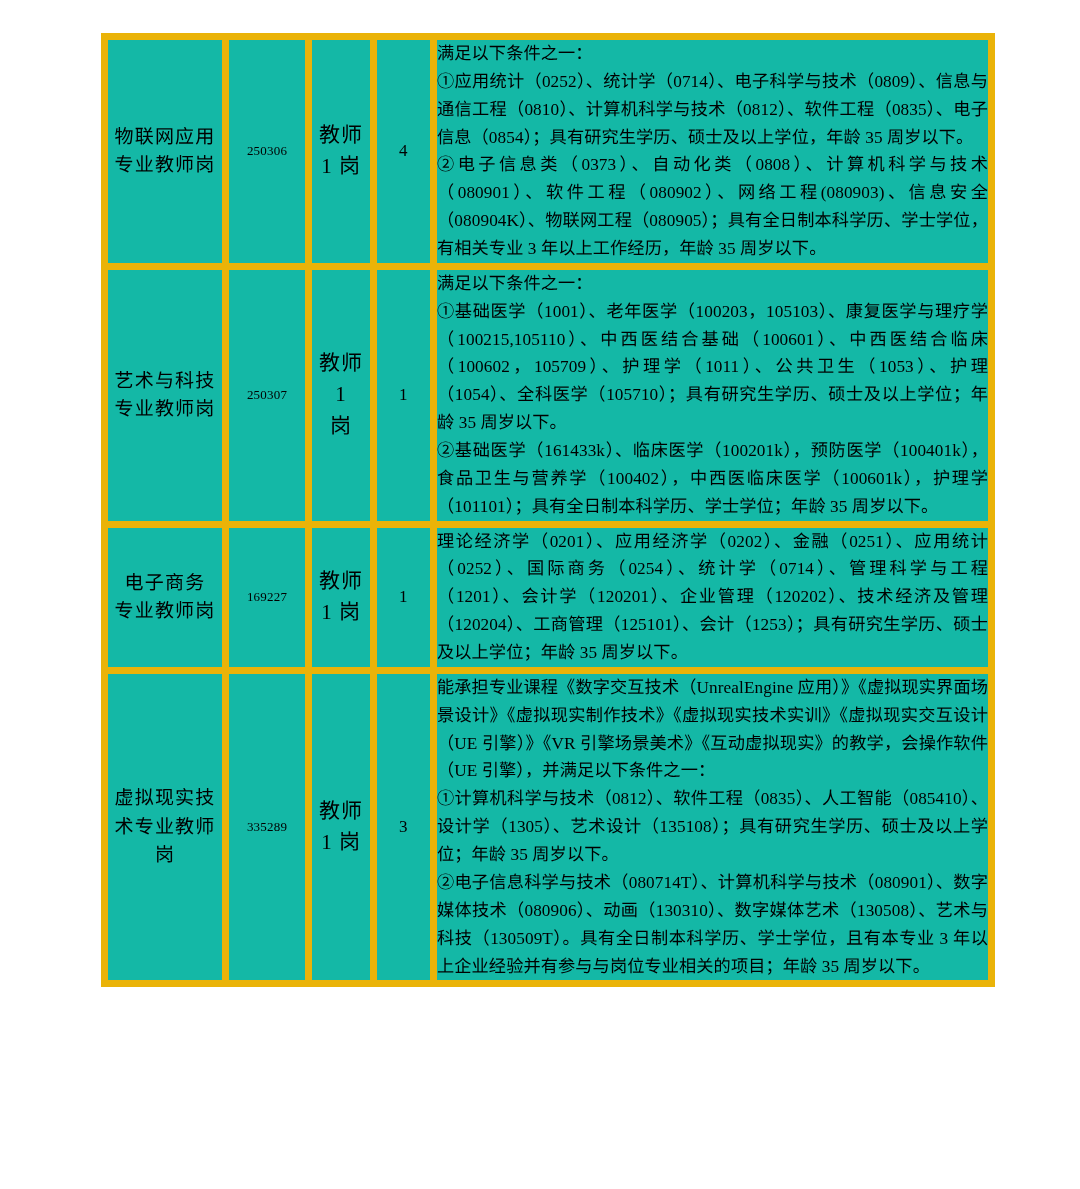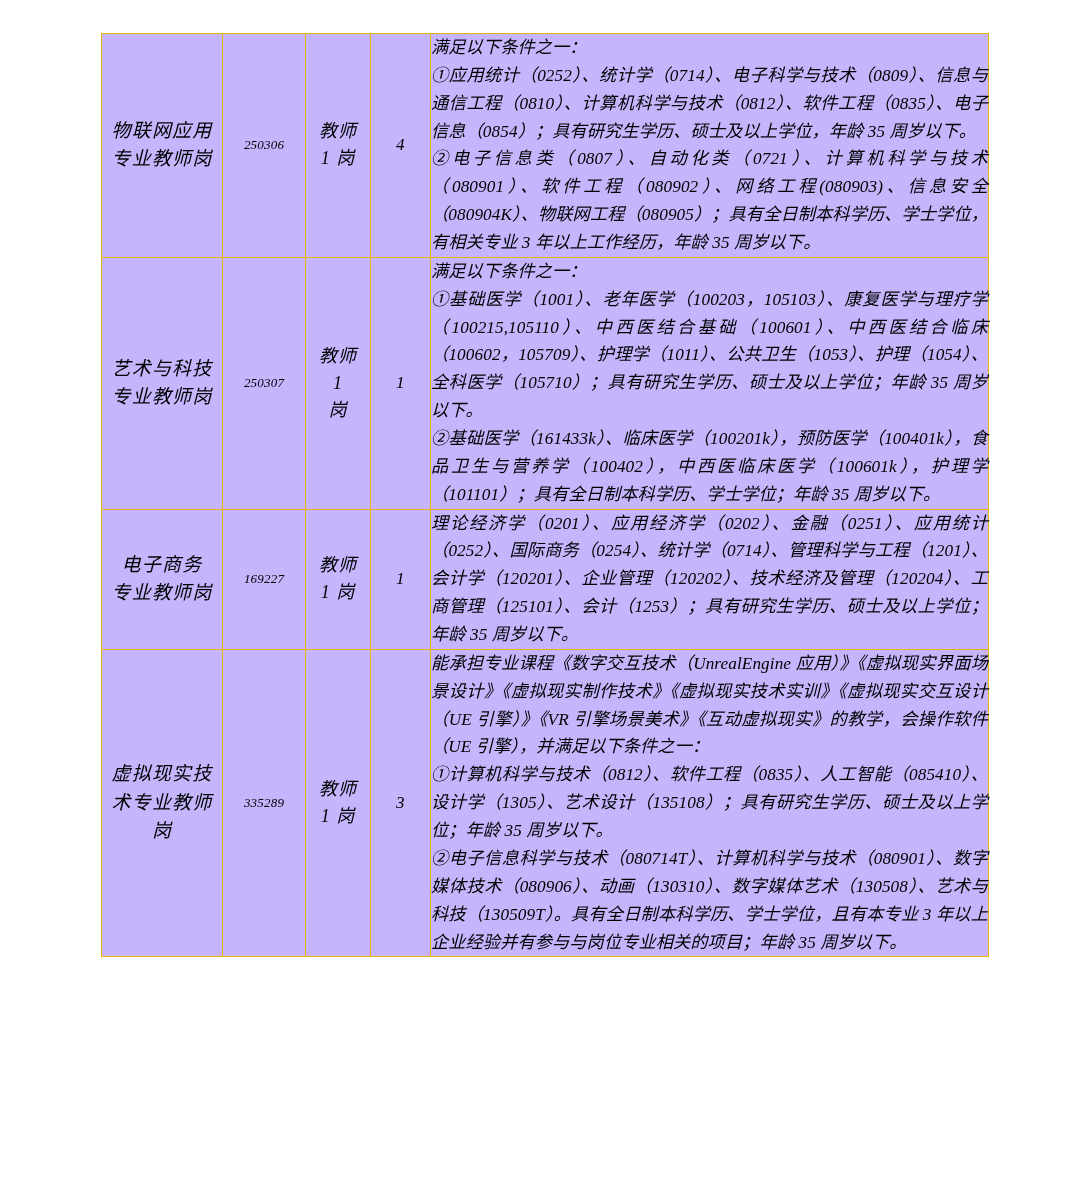--- a/index.html
+++ b/index.html
@@ -32,25 +32,24 @@
   }
 
   table.job-table {
     border-collapse: collapse;
     width: 887px;
     table-layout: fixed;
     background: #ffffff;
   }
 
   table.job-table td {
-    border: 1px solid #eab308;
+    border: 7px solid #eab308;
     vertical-align: middle;
     padding: 0;
-    background: #c4b5fd;
-    font-style: italic;
+    background: #14b8a6;
   }
 
   
   col.c-post  { width: 121px; }
   col.c-code  { width: 83px; }
   col.c-type  { width: 65px; }
   col.c-num   { width: 60px; }
   col.c-req   { width: 558px; }
 
   .cell-center {
@@ -64,21 +63,21 @@
     font-size: 19px;
     letter-spacing: 1.2px;
     line-height: 1.5;
   }
   .cell-center.code {
     font-size: 13px;
     letter-spacing: 0.2px;
     margin-left: 20px;
   }
   .cell-center.type {
-    font-size: 18px;
+    font-size: 21px;
     line-height: 1.5;
     letter-spacing: 1px;
   }
   .cell-center.num {
     font-size: 17px;
   }
 
   .cell-req {
     text-align: justify;
     text-justify: inter-ideograph;
@@ -119,21 +118,21 @@
           </td>
           <td class="cell-center code">250306</td>
           <td class="cell-center type">
             <div>教师</div>
             <div class="nowrap">1 岗</div>
           </td>
           <td class="cell-center num">4</td>
           <td class="cell-req">
             <p>满足以下条件之一：</p>
             <p>①应用统计（0252）、统计学（0714）、电子科学与技术（0809）、信息与通信工程（0810）、计算机科学与技术（0812）、软件工程（0835）、电子信息（0854）；具有研究生学历、硕士及以上学位，年龄 35 周岁以下。</p>
-            <p>②电子信息类（0807）、自动化类（0721）、计算机科学与技术（080901）、软件工程（080902）、网络工程(080903)、信息安全（080904K）、物联网工程（080905）；具有全日制本科学历、学士学位，有相关专业 3 年以上工作经历，年龄 35 周岁以下。</p>
+            <p>②电子信息类（0373）、自动化类（0808）、计算机科学与技术（080901）、软件工程（080902）、网络工程(080903)、信息安全（080904K）、物联网工程（080905）；具有全日制本科学历、学士学位，有相关专业 3 年以上工作经历，年龄 35 周岁以下。</p>
           </td>
         </tr>
 
         <tr>
           <td class="cell-center post">
             <div>艺术与科技</div>
             <div>专业教师岗</div>
           </td>
           <td class="cell-center code">250307</td>
           <td class="cell-center type">

